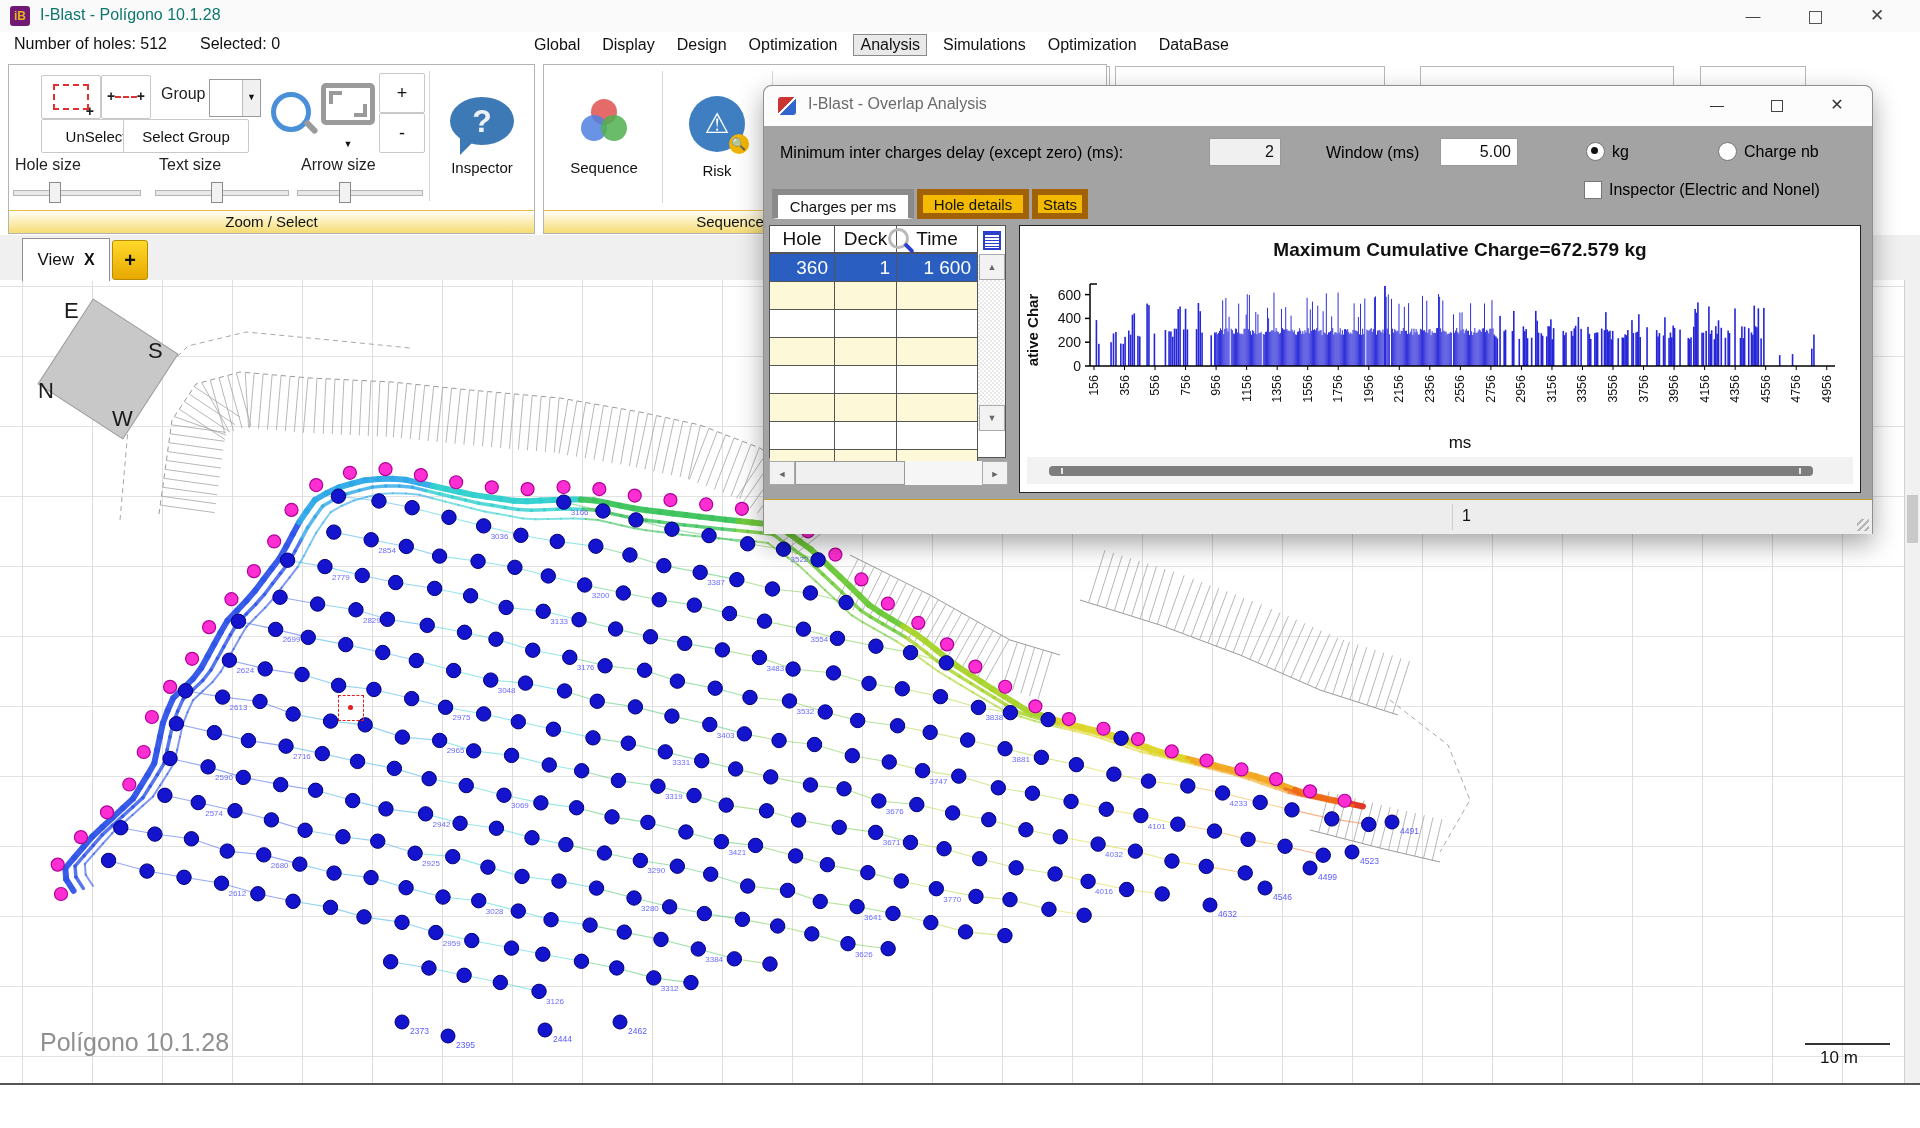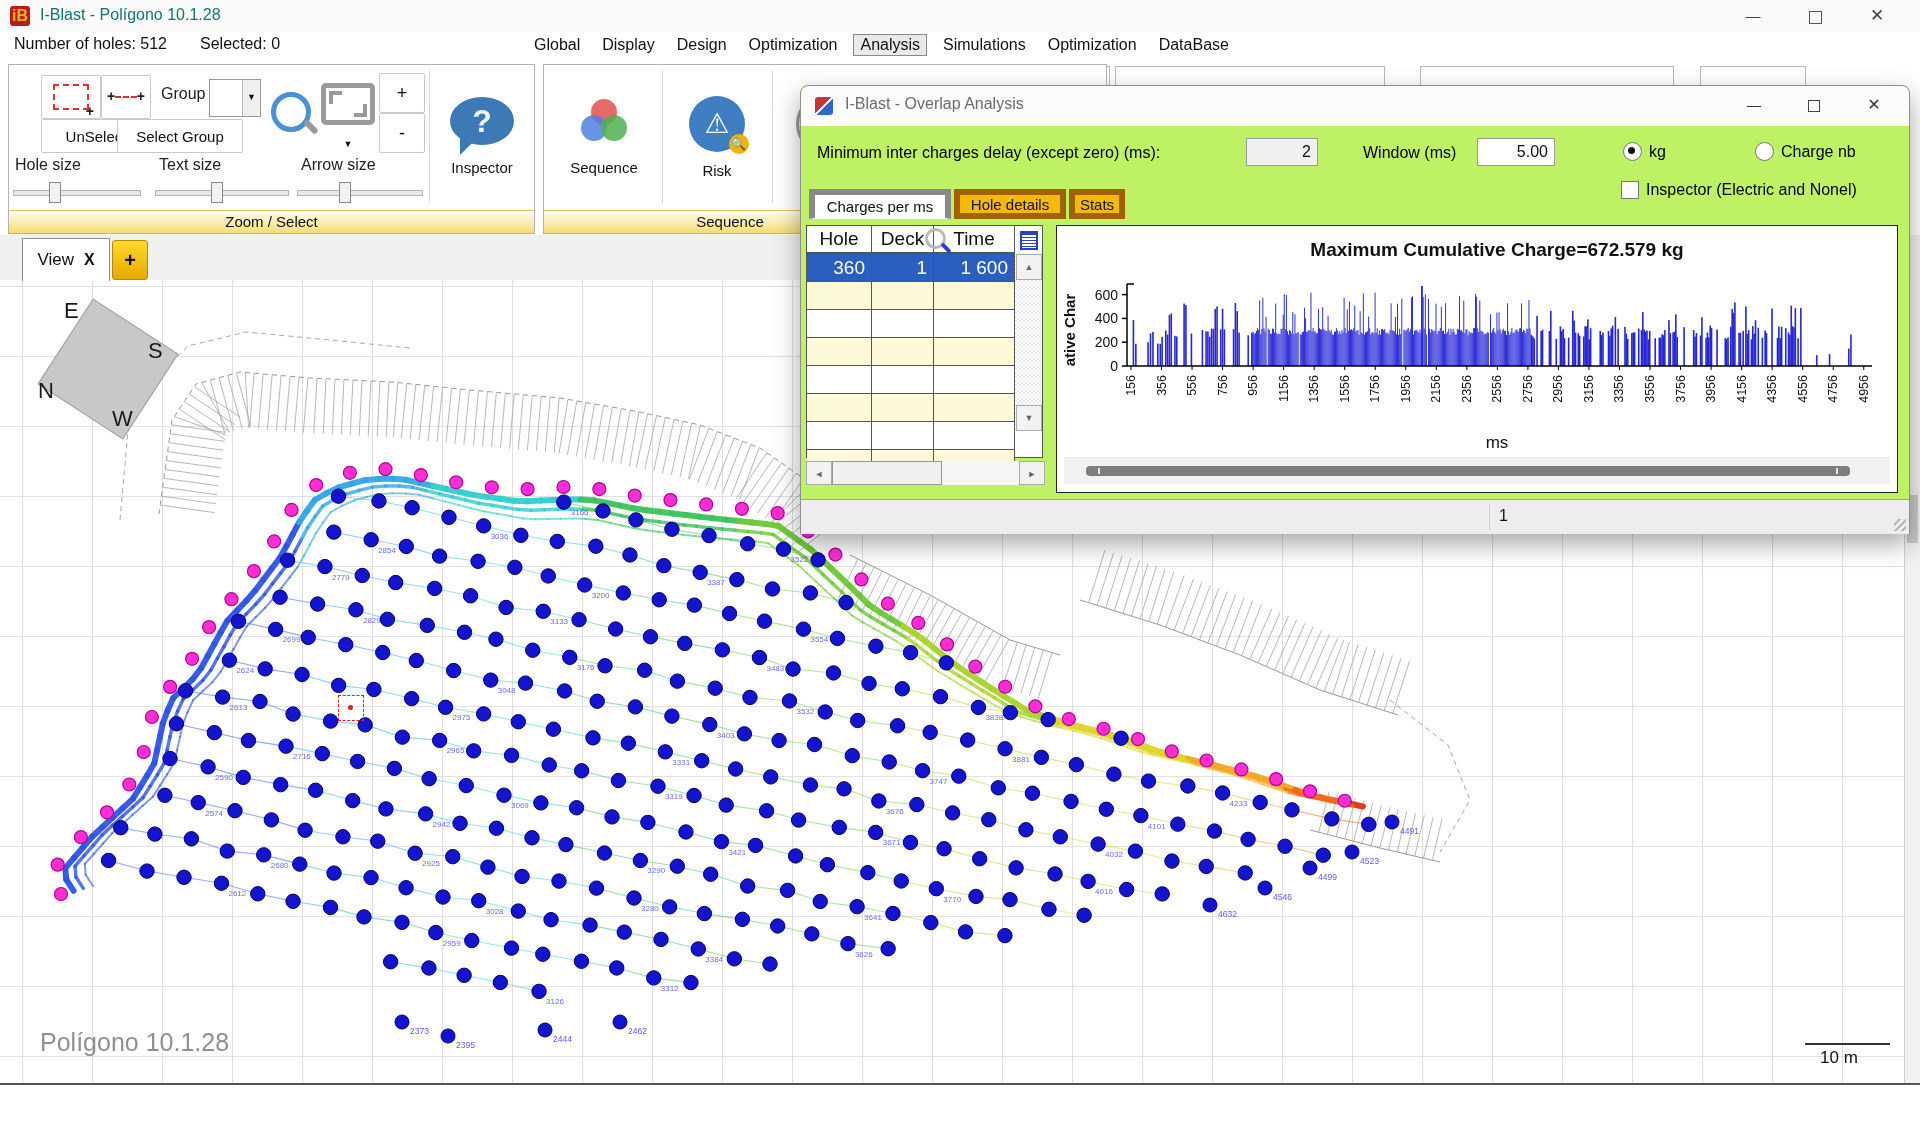--- a/index.html
+++ b/index.html
@@ -2,22 +2,22 @@
 <html><head>
 <meta charset="utf-8">
 <style>
   html,body{margin:0;padding:0;background:#555;}
   #app{position:relative;width:1920px;height:1128px;background:#fff;overflow:hidden;
        font-family:"Liberation Sans",sans-serif;color:#111;}
   .abs{position:absolute;}
 
   
   #titlebar{left:0;top:0;width:1920px;height:32px;background:#fafafa;border-bottom:1px solid #ececec;}
-  #app-icon{left:10px;top:6px;width:20px;height:20px;background:#b91c1c;border-radius:3px;
-            color:#e8b31a;font-weight:bold;font-size:16px;text-align:center;line-height:20px;}
+  #app-icon{left:10px;top:6px;width:20px;height:20px;background:#701a75;border-radius:3px;
+            color:#e8b31a;font-weight:bold;font-size:12px;text-align:center;line-height:20px;}
   #win-title{left:40px;top:6px;font-size:16px;color:#0f766e;}
   .win-btn{top:0;width:62px;height:32px;text-align:center;line-height:32px;font-size:15px;color:#444;}
   #btn-min{left:1722px;} #btn-max{left:1784px;} #btn-close{left:1846px;font-size:17px;}
   #btn-max .sq{display:inline-block;width:11px;height:11px;border:1.5px solid #555;vertical-align:middle;}
 
   
   #menubar{left:0;top:32px;width:1920px;height:26px;background:#fff;font-size:16px;}
   #holes-label{left:14px;top:3px;} #selected-label{left:200px;top:3px;}
   #menu-items{left:528px;top:0;display:flex;gap:10px;height:26px;align-items:center;}
   .menu-item{padding:1px 6px;cursor:default;}
@@ -83,22 +83,22 @@
   #crosshair i{position:absolute;left:9px;top:9px;width:5px;height:5px;background:#e02020;border-radius:50%;}
   #canvas-vscroll{left:1904px;top:0;width:16px;height:803px;background:#f1f1f1;border-left:1px solid #cfcfcf;}
   #canvas-vscroll .th{position:absolute;left:2px;top:215px;width:11px;height:48px;background:#c9c9c9;}
 
   
   #statusbar{left:0;top:1086px;width:1920px;height:42px;background:#eee;border-top:1px solid #c2c2c2;font-size:16px;}
   .sb-div{position:absolute;top:4px;bottom:4px;width:1px;background:#d7d7d7;}
   .sb-item{position:absolute;top:11px;color:#1c1c1c;}
 
   
-  #dialog{left:800px;top:85px;width:1108px;height:447px;z-index:50;border:1px solid #8f8f8f;
-          border-radius:8px 8px 0 0;box-shadow:0 10px 26px rgba(0,0,0,.35);background:#bef264;}
+  #dialog{left:763px;top:85px;width:1108px;height:447px;z-index:50;border:1px solid #8f8f8f;
+          border-radius:8px 8px 0 0;box-shadow:0 10px 26px rgba(0,0,0,.35);background:#a3a3a3;}
   #dlg-titlebar{left:0;top:0;width:100%;height:40px;background:#fcfcfc;border-radius:8px 8px 0 0;}
   #dlg-icon{left:14px;top:11px;width:18px;height:18px;border-radius:3px;
             background:linear-gradient(135deg,#c33 0 45%,#fff 45% 55%,#36c 55%);}
   #dlg-title{left:44px;top:9px;font-size:16px;color:#6b6b6b;}
   .dlg-btn{top:4px;width:56px;height:30px;text-align:center;line-height:30px;font-size:14px;color:#333;}
   #dlg-min{left:925px;} #dlg-max{left:985px;} #dlg-close{left:1045px;font-size:16px;}
   #dlg-max .sq{display:inline-block;width:10px;height:10px;border:1.5px solid #444;vertical-align:middle;}
   .dlg-label{position:absolute;font-size:16px;color:#000;}
   .dlg-input{position:absolute;height:28px;border:1px solid #9a9a9a;background:#fff;font-size:16px;
              text-align:right;padding:0 6px;box-sizing:border-box;line-height:26px;}
@@ -192,21 +192,21 @@
             <span class="p1">+</span>
             <span class="ln"></span>
             <span class="p2">+</span>
           </span>
         </div>
       <div class="tbtn" style="left:32px;top:54px;width:108px;height:32px;">UnSelect</div>
       <div class="tlabel" style="left:152px;top:20px;">Group</div>
       <div class="ddown" style="left:200px;top:14px;width:50px;height:36px;">
         <span class="arr">▼</span>
         </div>
-      <div class="tbtn" style="left:108px;top:54px;width:124px;height:32px;text-align:center;">Select Group</div>
+      <div class="tbtn" style="left:114px;top:54px;width:124px;height:32px;text-align:center;">Select Group</div>
       <div class="tbtn" style="left:256px;top:8px;width:52px;height:78px;border:none;">
         <span class="icon-mag"></span>
         </div>
       <div class="tbtn" style="left:312px;top:8px;width:54px;height:62px;border:none;">
         <span class="icon-frame"></span>
         </div>
       <div class="tbtn" style="left:312px;top:72px;width:54px;height:14px;border:none;font-size:9px;">▼</div>
       <div class="tbtn" style="left:370px;top:8px;width:44px;height:38px;font-size:18px;">+</div>
       <div class="tbtn" style="left:370px;top:48px;width:44px;height:38px;font-size:18px;">-</div>
       <div class="vsep" style="left:420px;top:6px;height:130px;"></div>

